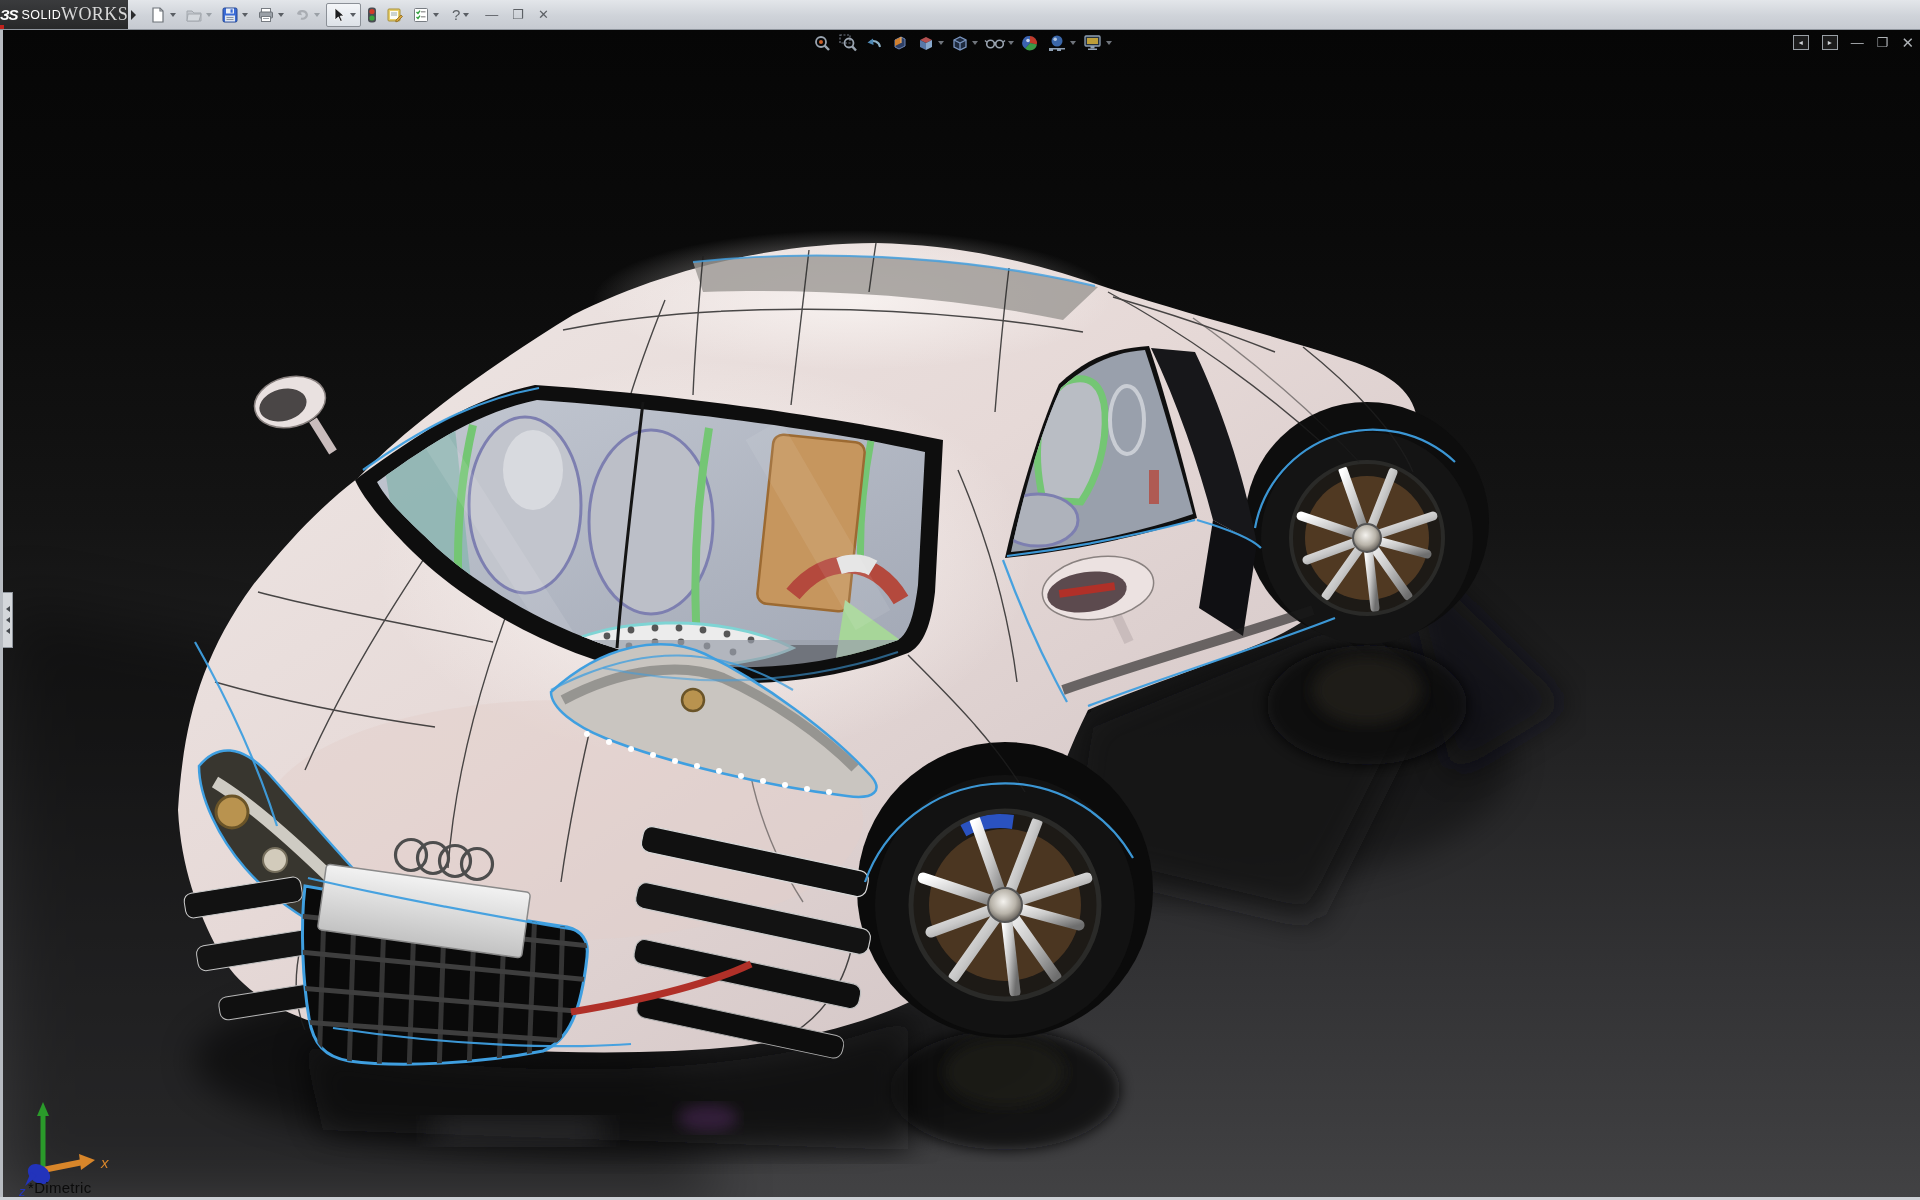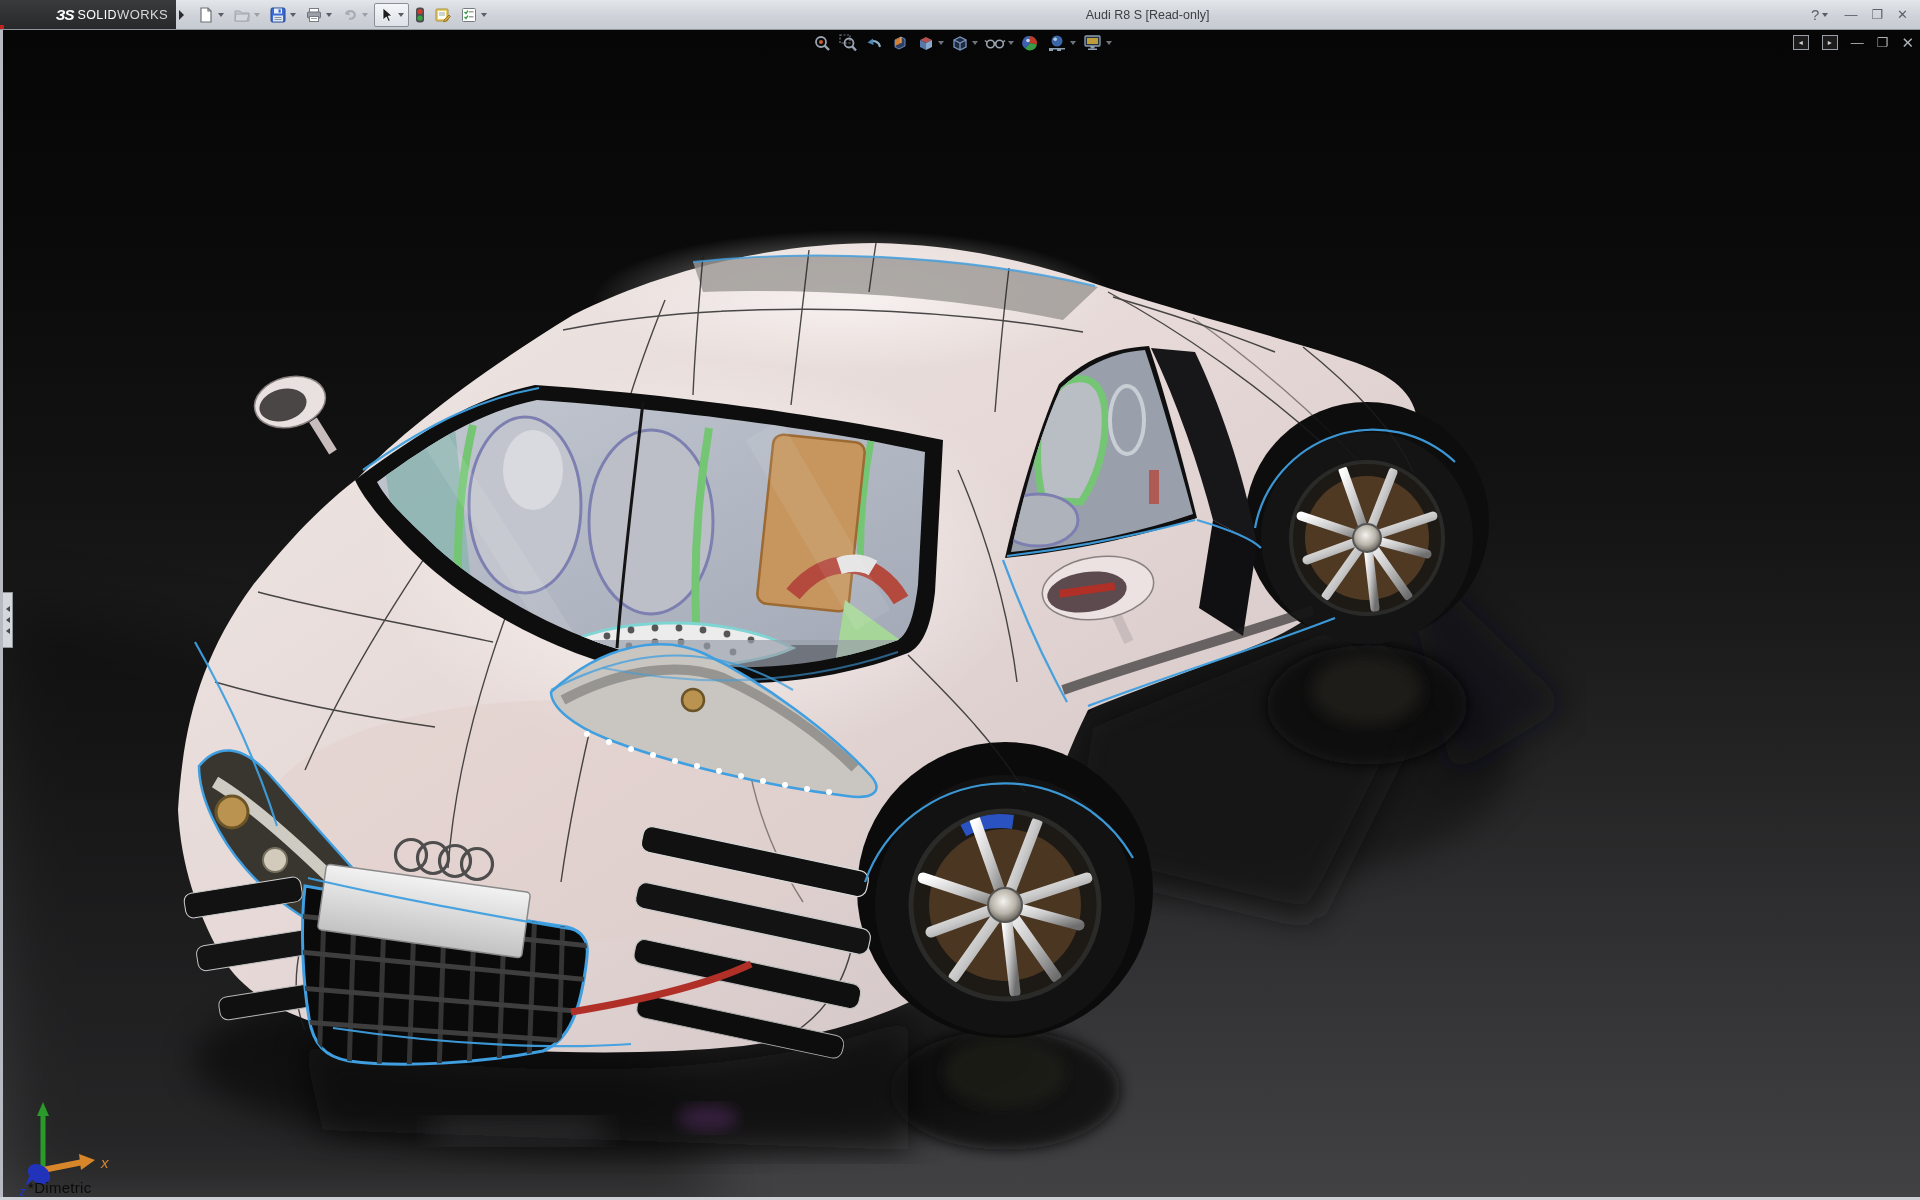--- a/index.html
+++ b/index.html
@@ -3,24 +3,24 @@
 <meta charset="utf-8">
 <style>
   html,body{margin:0;padding:0;width:1920px;height:1200px;overflow:hidden;
     font-family:"Liberation Sans",sans-serif;background:#000;}
   
   #titlebar{position:absolute;left:0;top:0;width:1920px;height:29px;
     background:linear-gradient(#e3e6ea,#cfd3d9 55%,#c6cad1);
     border-bottom:1px solid #8f959d;display:flex;align-items:center;z-index:40;}
   #logo-block{position:relative;width:128px;height:29px;flex:0 0 auto;
     background:linear-gradient(#3a3b3d,#272829);display:flex;align-items:center;
-    justify-content:center;color:#fff;padding-left:48px;}
+    justify-content:center;color:#fff;}
   #logo-block .mark{font-style:italic;font-weight:bold;font-size:15px;margin-right:4px;letter-spacing:-1px;}
   #logo-block .solid{font-weight:normal;font-size:12.5px;letter-spacing:.4px;}
-  #logo-block .works{font-weight:normal;font-size:13px;color:#d8d8d8;letter-spacing:.4px;}
+  #logo-block .works{font-weight:normal;font-size:18px;color:#d8d8d8;letter-spacing:.4px;font-family:Liberation Serif, serif;}
   #logo-red{position:absolute;left:0;bottom:0;width:4px;height:4px;background:#c0231d;}
   #logo-flyout{width:0;height:0;border-left:5px solid #2b2c2e;border-top:5px solid transparent;
     border-bottom:5px solid transparent;margin:0 4px 0 3px;}
   .tb-group{display:flex;align-items:center;gap:1px;margin-left:6px;}
   .tb-btn{display:flex;align-items:center;padding:2px 2px;border:1px solid transparent;border-radius:2px;}
   .tb-btn svg{display:block;}
   .tb-btn.pressed{background:linear-gradient(#f4f6f9,#dde2e8);border:1px solid #8b9097;}
   .caret{width:0;height:0;border-top:4px solid #5a5e64;border-left:3.5px solid transparent;
     border-right:3.5px solid transparent;margin:1px 2px 0 3px;}
   .caret.dim{border-top-color:#9aa0a6;}
@@ -132,21 +132,20 @@
         <rect x="2.5" y="2.5" width="13" height="13" rx="1" fill="#fff" stroke="#777c82" stroke-width="1"></rect>
         <path d="M4.5 6 l1.5 1.5 l2-2.8" fill="none" stroke="#2e9e3a" stroke-width="1.4"></path>
         <line x1="9" y1="5.8" x2="13.5" y2="5.8" stroke="#888" stroke-width="1.2"></line>
         <path d="M4.5 11 l1.5 1.5 l2-2.8" fill="none" stroke="#2e9e3a" stroke-width="1.4"></path>
         <line x1="9" y1="10.8" x2="13.5" y2="10.8" stroke="#888" stroke-width="1.2"></line>
       </svg>
         <div class="caret"></div>
     </div>
   </div>
 
-  <div id="title-mid">Audi R8 S [Read-only]</div>
 
   <div id="app-controls">
     <span style="display:flex;align-items:center">
       <span class="winglyph" style="font-size:15px;">?</span>
       <span class="caret"></span>
     </span>
     <span class="winglyph">—</span>
     <span class="winglyph">❐</span>
     <span class="winglyph">✕</span>
   </div>

